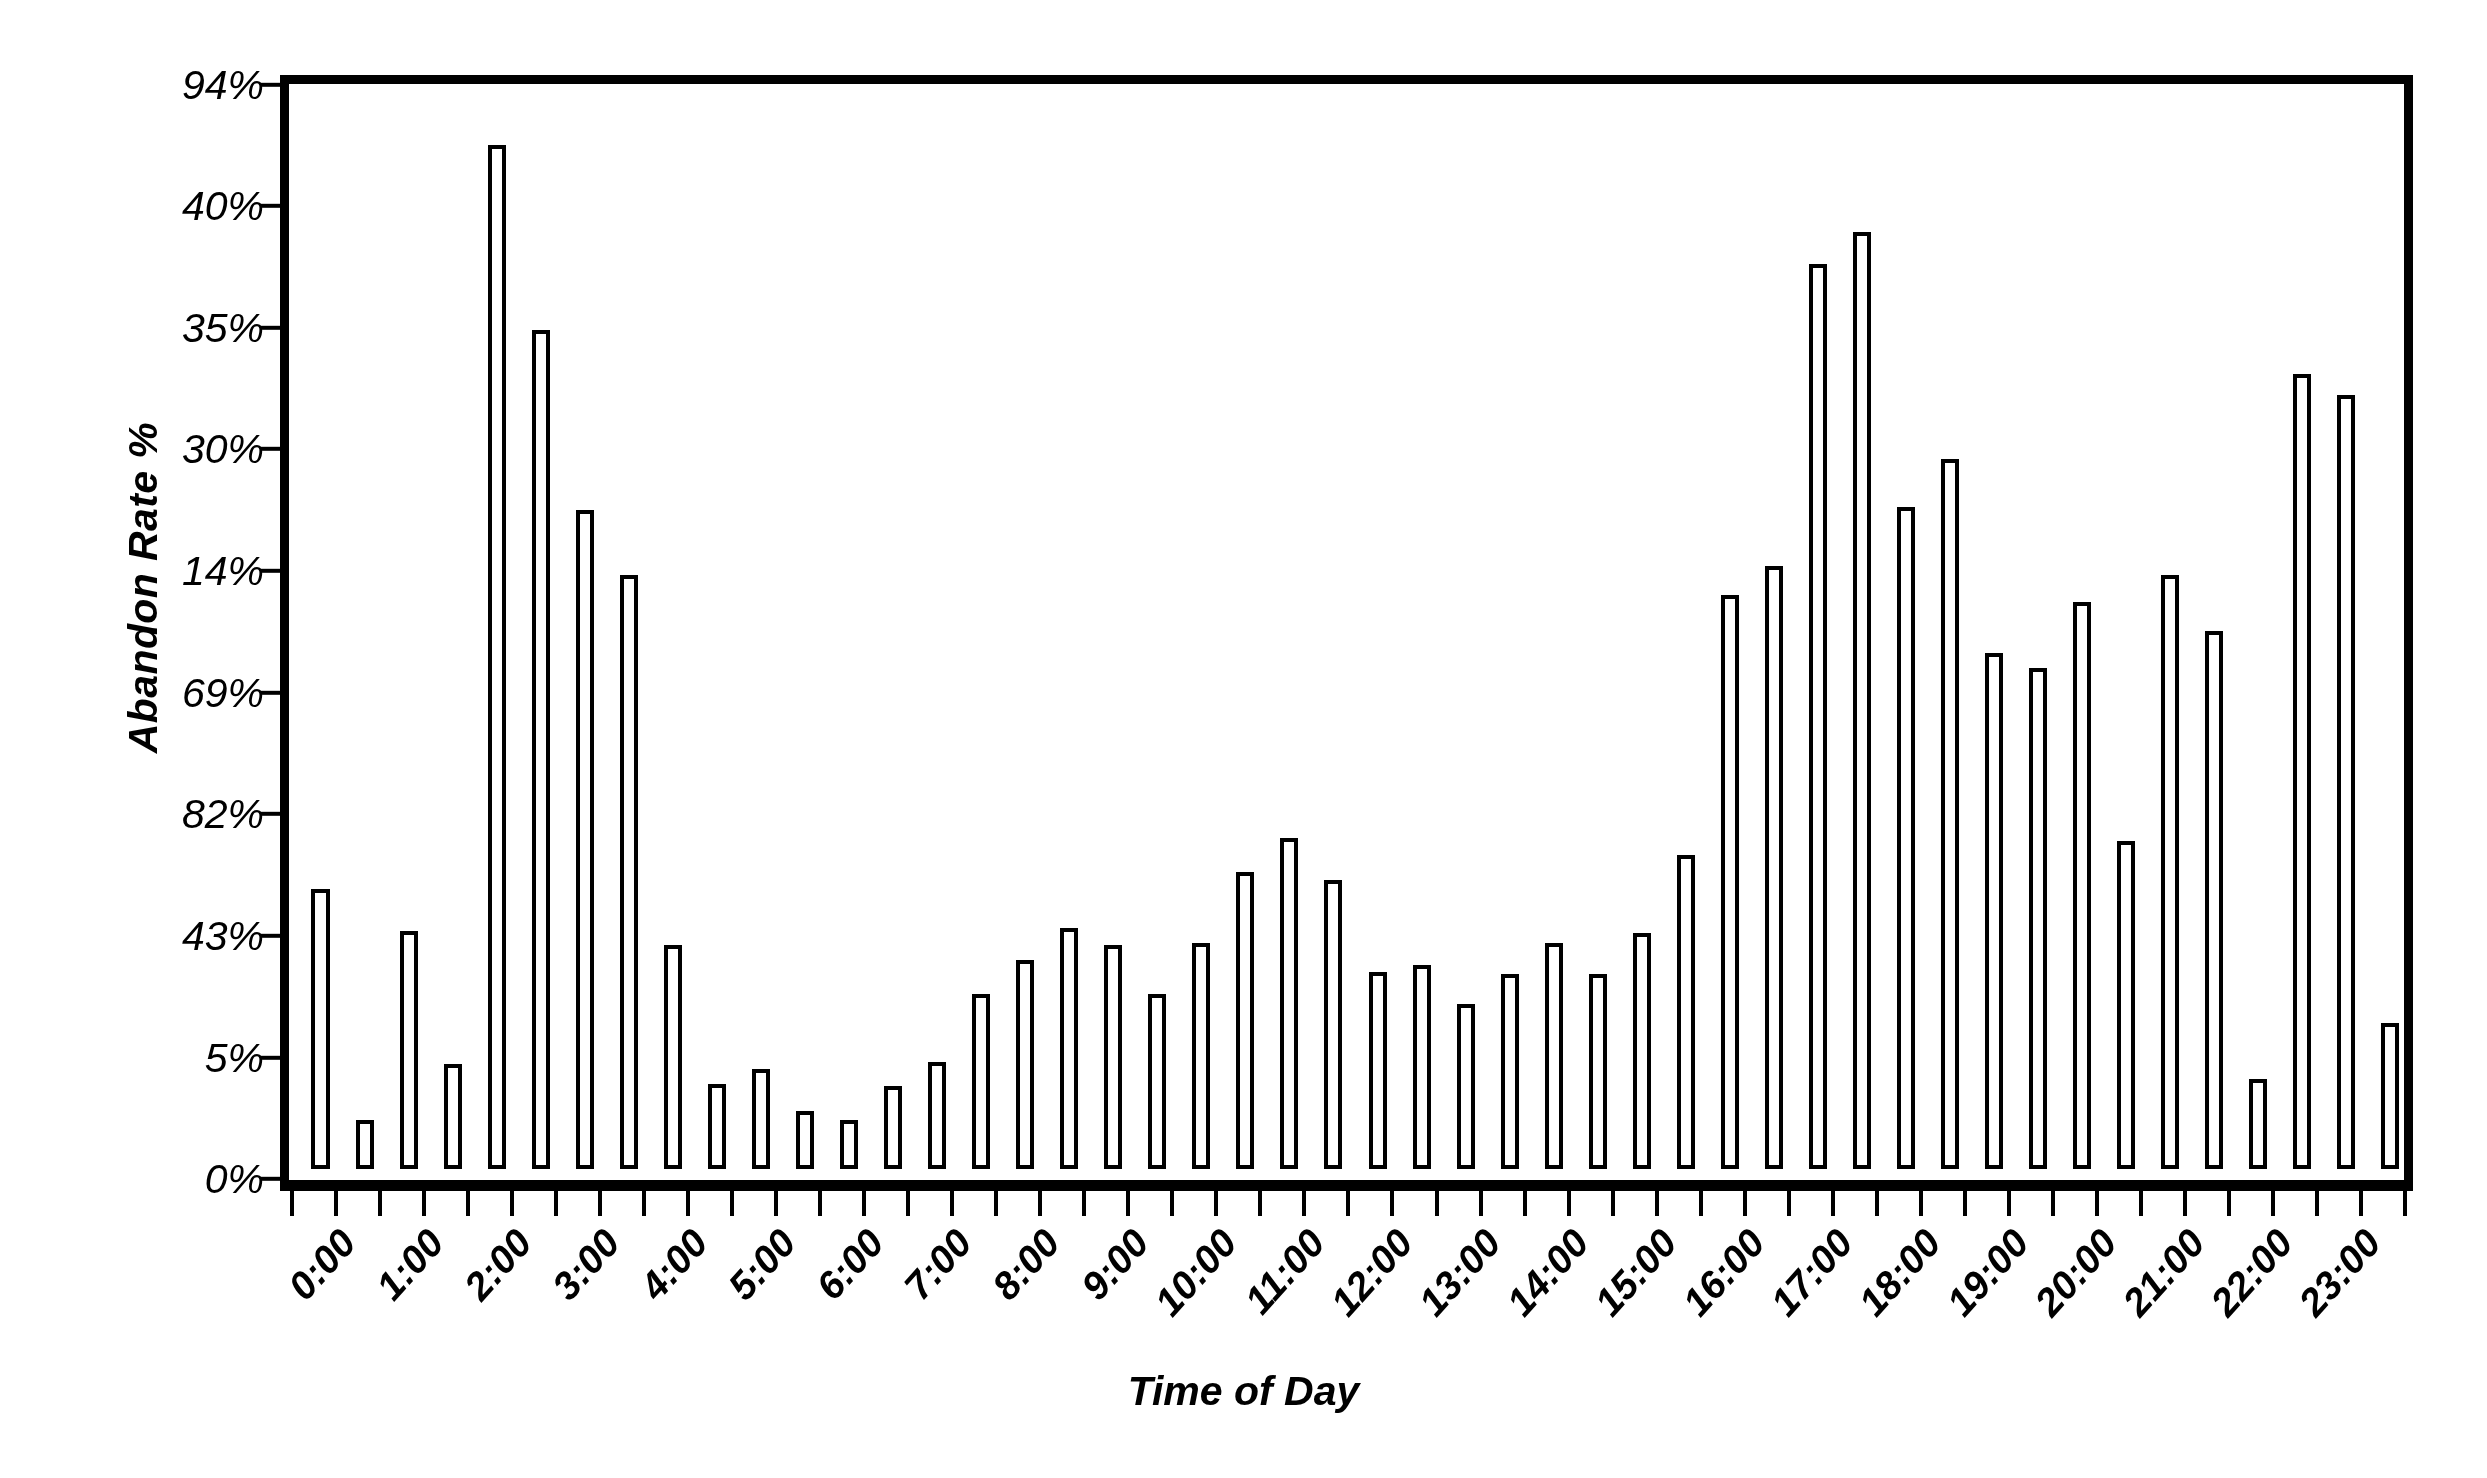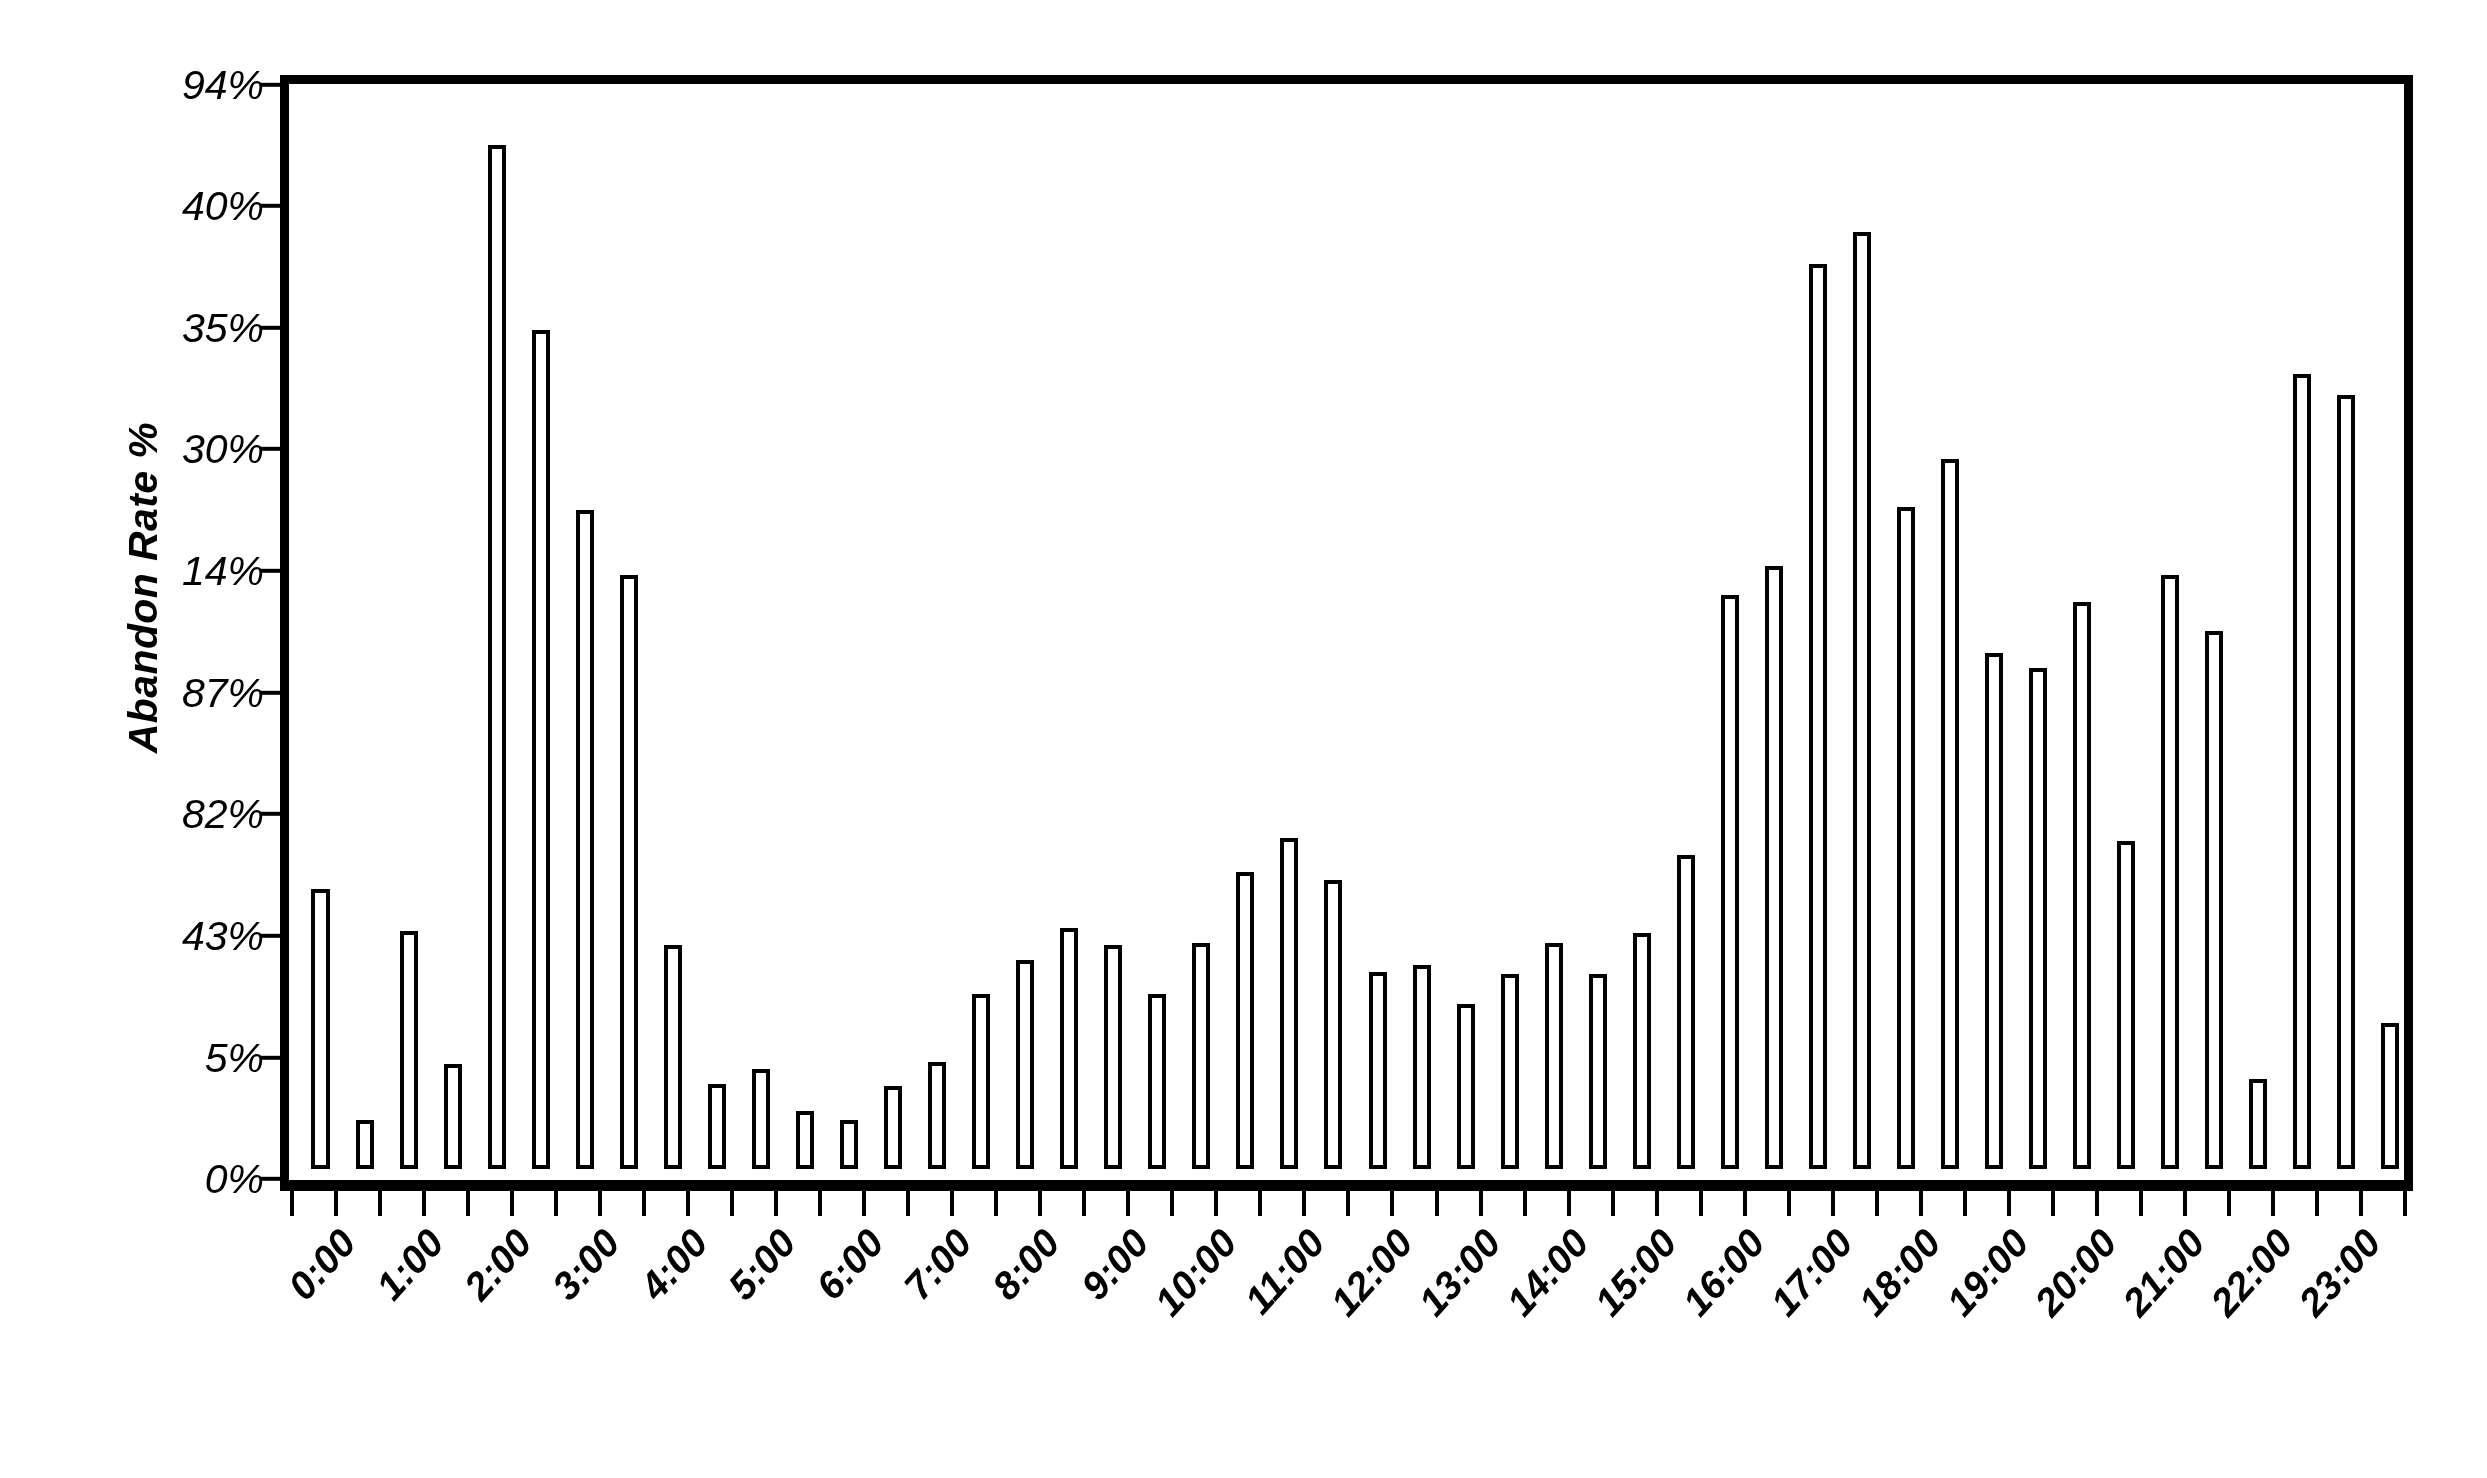--- a/index.html
+++ b/index.html
@@ -138,21 +138,21 @@
 
   <div id="y-tick-labels">
       <div class="y-tick-label" style="top: 1179px;">0%</div>
       <div class="y-tick-mark" style="top: 1179px; left: 173px;"></div>
       <div class="y-tick-label" style="top: 1058px;">5%</div>
       <div class="y-tick-mark" style="top: 1058px; left: 173px;"></div>
       <div class="y-tick-label" style="top: 936px;">43%</div>
       <div class="y-tick-mark" style="top: 936px; left: 173px;"></div>
       <div class="y-tick-label" style="top: 814px;">82%</div>
       <div class="y-tick-mark" style="top: 814px; left: 173px;"></div>
-      <div class="y-tick-label" style="top: 693px;">87%</div>
+      <div class="y-tick-label" style="top: 693px;">69%</div>
       <div class="y-tick-mark" style="top: 693px; left: 173px;"></div>
       <div class="y-tick-label" style="top: 571px;">14%</div>
       <div class="y-tick-mark" style="top: 571px; left: 173px;"></div>
       <div class="y-tick-label" style="top: 449px; font-style: italic;">30%</div>
       <div class="y-tick-mark" style="top: 449px; left: 173px;"></div>
       <div class="y-tick-label" style="top: 328px; text-align: right;">35%</div>
       <div class="y-tick-mark" style="top: 328px; left: 173px;"></div>
       <div class="y-tick-label" style="top: 206px;">40%</div>
       <div class="y-tick-mark" style="top: 206px; left: 173px;"></div>
       <div class="y-tick-label" style="top: 85px;">94%</div>
@@ -286,15 +286,16 @@
       <div class="x-tick-label" style="left: 1461px; transform: translateX(-100%) rotate(-48deg); transform-origin: 100% 0%;">16:00</div>
       <div class="x-tick-label" style="left: 1549px; transform: translateX(-100%) rotate(-48deg); transform-origin: 100% 0%;">17:00</div>
       <div class="x-tick-label" style="left: 1637px; transform: translateX(-100%) rotate(-48deg); transform-origin: 100% 0%;">18:00</div>
       <div class="x-tick-label" style="left: 1725px; transform: translateX(-100%) rotate(-48deg); transform-origin: 100% 0%;">19:00</div>
       <div class="x-tick-label" style="left: 1813px; transform: translateX(-100%) rotate(-48deg); transform-origin: 100% 0%;">20:00</div>
       <div class="x-tick-label" style="left: 1901px; transform: translateX(-100%) rotate(-48deg); transform-origin: 100% 0%;">21:00</div>
       <div class="x-tick-label" style="left: 1989px; transform: translateX(-100%) rotate(-48deg); transform-origin: 100% 0%;">22:00</div>
       <div class="x-tick-label" style="left: 2077px; transform: translateX(-100%) rotate(-48deg); transform-origin: 100% 0%;">23:00</div>
     </div>
 
+  <div id="x-axis-title">Time of Day</div>
 
 </div>
 
 
 </body></html>

